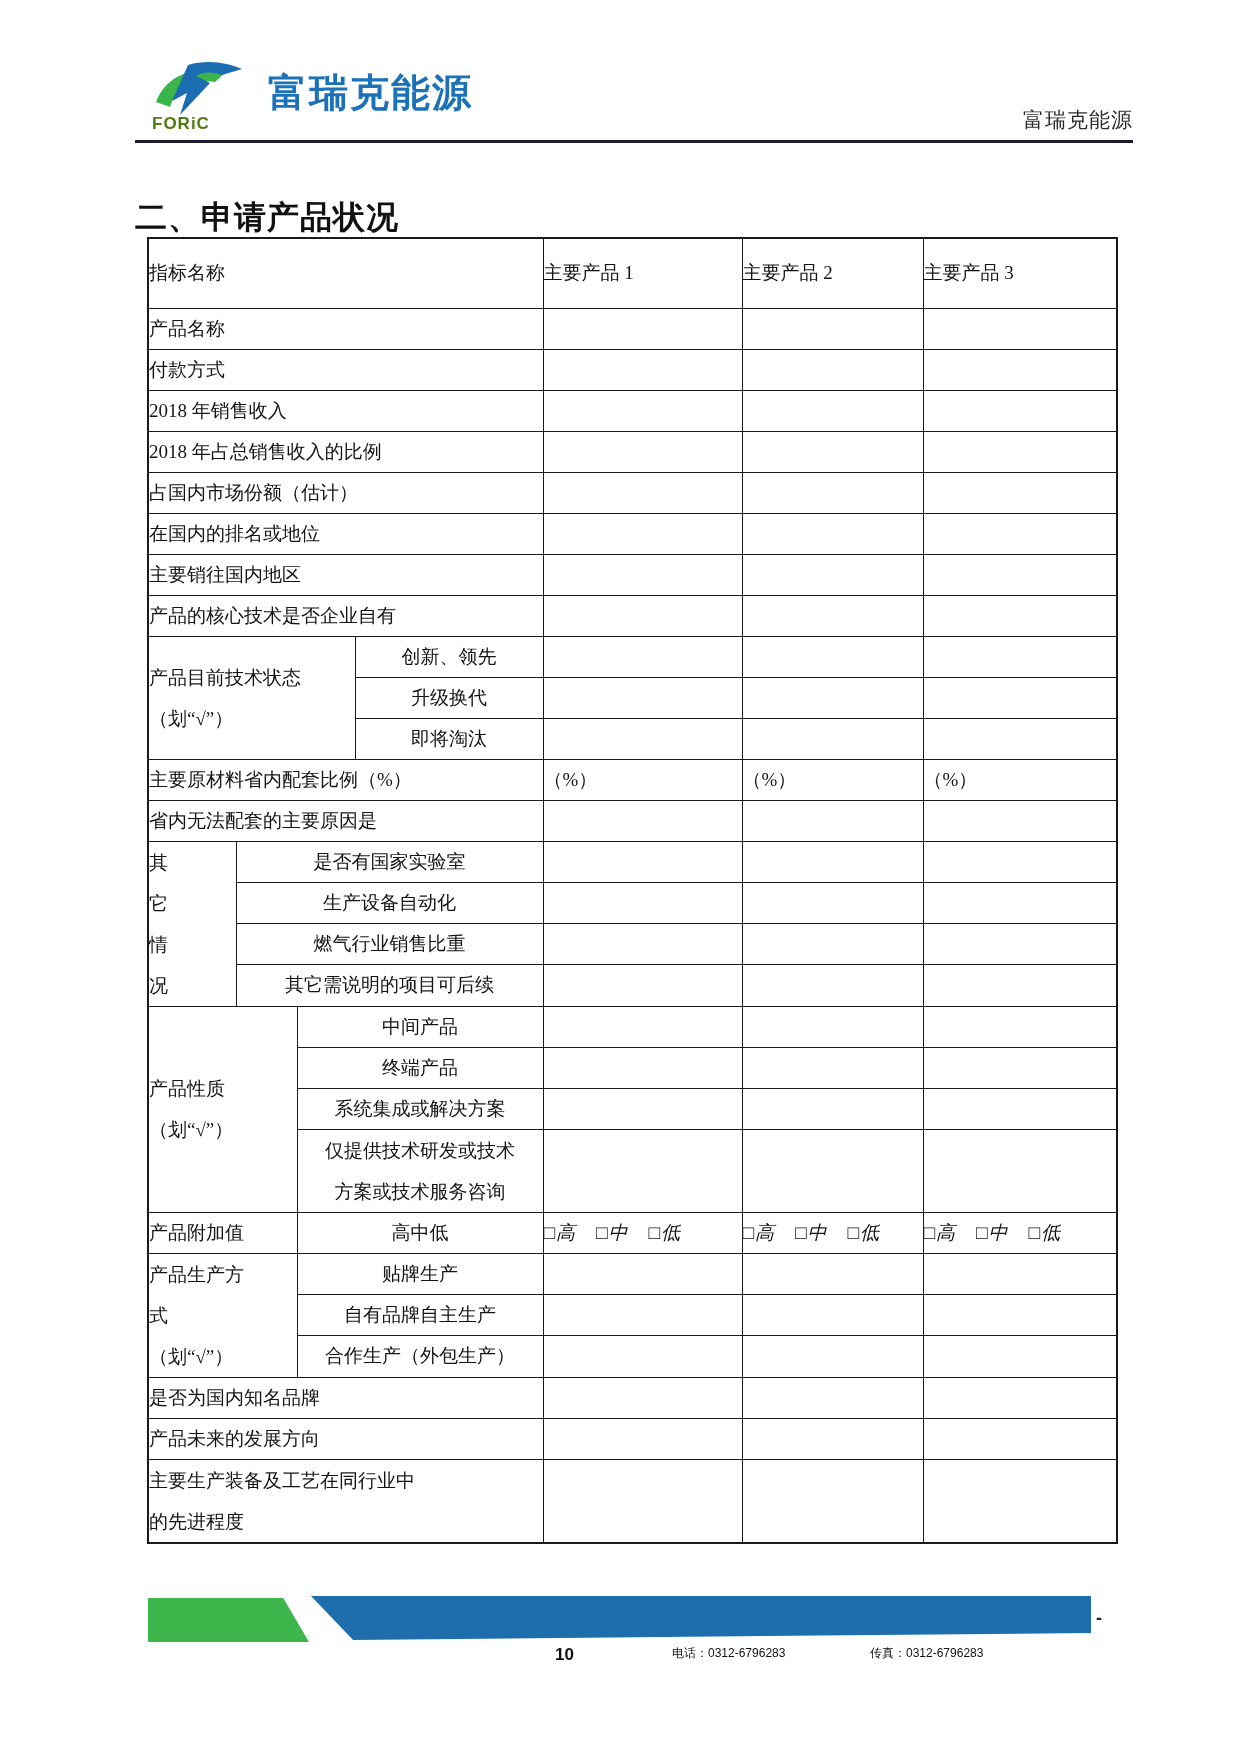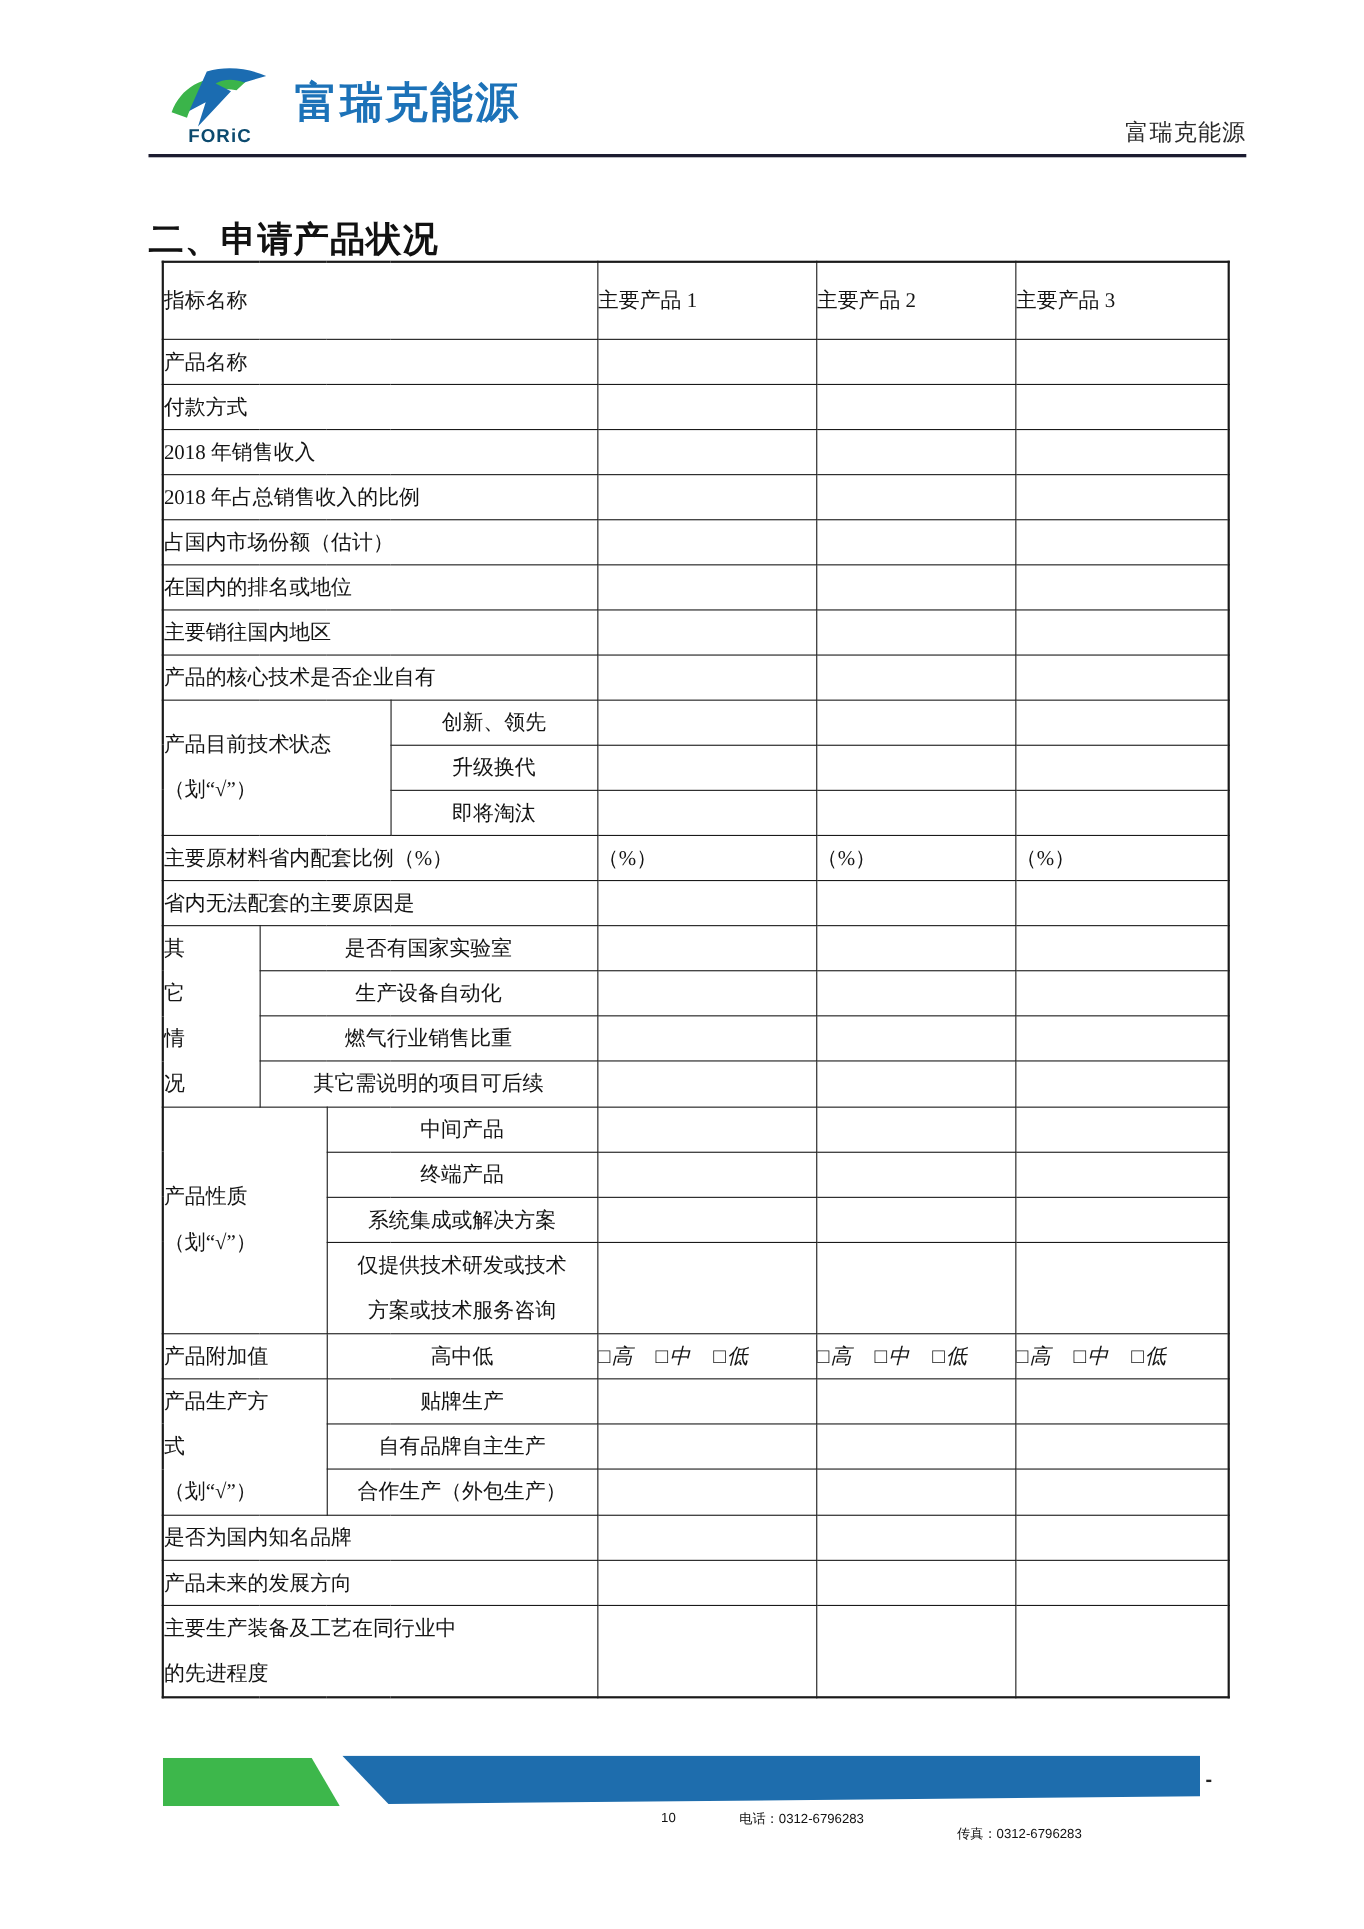--- a/index.html
+++ b/index.html
@@ -9,23 +9,23 @@
     margin:0 auto;
     background:#ffffff;
     font-family:"Liberation Serif","DejaVu Serif",serif;
     color:#141414;
     overflow:hidden;
   }
   
   .logo{position:absolute;left:140px;top:58px;width:360px;height:84px;}
   .logo-mark{position:absolute;left:8px;top:2px;}
   .logo-latin{
-    position:absolute;left:0px;top:56px;width:120px;text-align:center;
-    font-family:"Liberation Sans","DejaVu Sans",sans-serif;
-    font-weight:700;font-size:17px;letter-spacing:1px;color:#0c4a6e;
+    position:absolute;left:12px;top:56px;width:120px;
+    font-family:"Liberation Sans","DejaVu Sans",sans-serif;
+    font-weight:700;font-size:17px;letter-spacing:1px;color:#4d7c0f;
   }
   .logo-cn{
     position:absolute;left:128px;top:8px;
     font-family:"Liberation Sans","DejaVu Sans",sans-serif;
     font-weight:700;font-size:39px;letter-spacing:2px;color:#1c72b8;
   }
   .header-right{
     position:absolute;top:106px;right:107px;
     font-family:"Liberation Sans","DejaVu Sans",sans-serif;
     font-size:21px;color:#2b2b2b;letter-spacing:1px;
@@ -72,23 +72,23 @@
   .footer-dash{
     position:absolute;left:1096px;top:1608px;
     font-family:"Liberation Sans","DejaVu Sans",sans-serif;
     font-weight:700;font-size:18px;color:#222;
   }
   .footer-text{
     position:absolute;top:1645px;
     font-family:"Liberation Sans","DejaVu Sans",sans-serif;
     font-weight:400;font-size:12px;color:#111;
   }
-  .page-number{left:601px;font-weight:400;font-size:12px;}
+  .page-number{left:555px;font-weight:700;font-size:17px;}
   .footer-phone{left:672px;}
-  .footer-fax{left:870px;margin-top:14px;}
+  .footer-fax{left:870px;}
 </style>
 </head>
 <body>
 
 <div class="page">
 
   <div class="logo">
     <svg class="logo-mark" width="108" height="56" viewBox="0 0 100 56">
       <path d="M4 42 C14 16 38 6 76 10 L63 22 C42 18 24 28 18 47 Z" fill="#3bb44a"></path>
       <path d="M36 5 C56 -1 76 3 90 9 L70 15 C60 11 50 12 44 16 L58 23 L28 55 L35 33 L20 41 Z" fill="#1b6cb1"></path>

